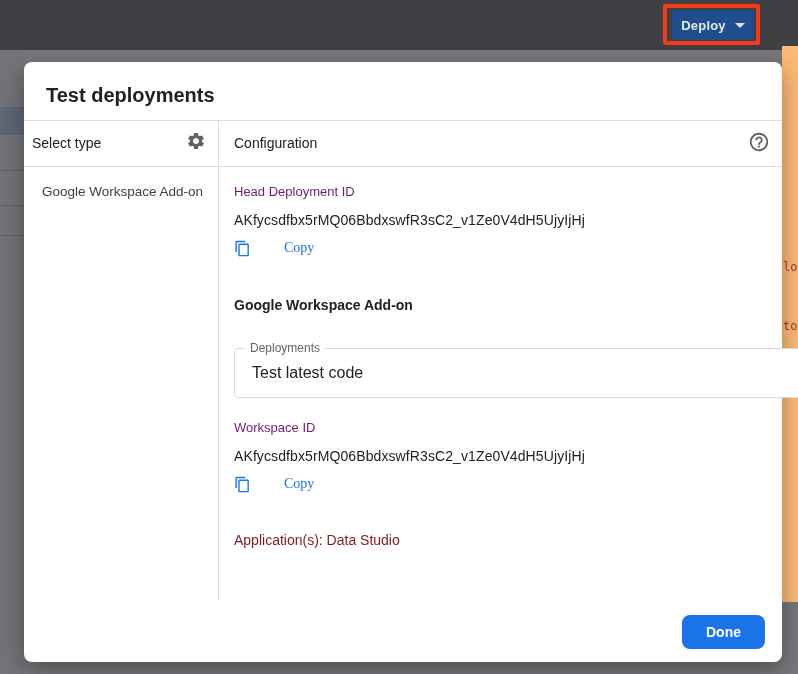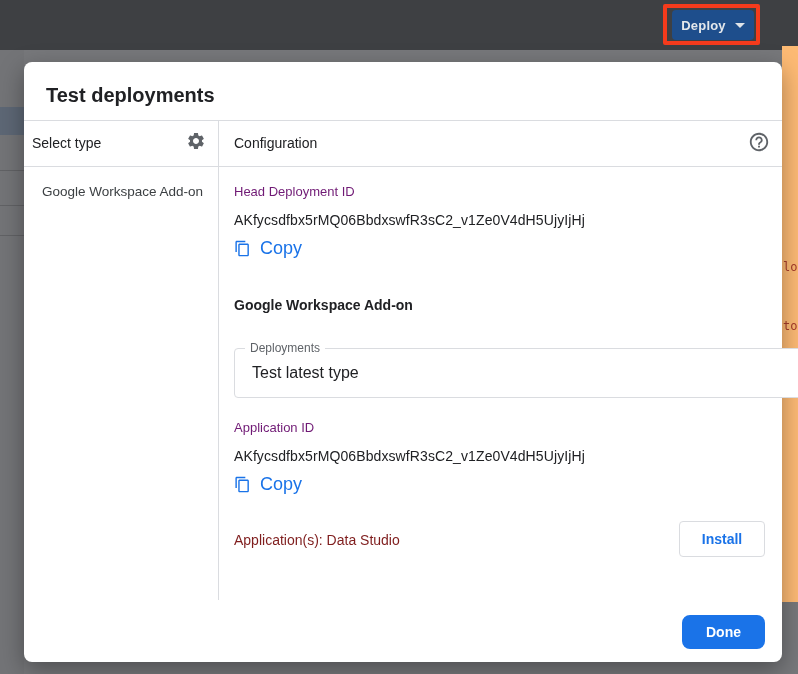--- a/index.html
+++ b/index.html
@@ -70,21 +70,21 @@
   .val-head-id{top:150px;}
   .val-dep-id{top:386px;}
 
   .copy-btn{
     position:absolute;left:210px;height:20px;border:none;background:none;padding:0;cursor:pointer;
     display:flex;align-items:center;gap:9px;
   }
   .copy-1{top:176px;}
   .copy-2{top:412px;}
   .copy-btn span{
-    color:#1a73e8;font-size:18px;font-family:Liberation Sans, sans-serif;
+    color:#1a73e8;font-size:14px;font-family:Liberation Serif, serif;margin-left:24px;
   }
 
   .addon-title{
     position:absolute;left:210px;top:235px;
     font-size:14px;font-weight:bold;color:#202124;
   }
 
   .select-box{
     position:absolute;left:210px;top:286px;width:640px;height:50px;
     border:1px solid #dadce0;border-radius:4px;box-sizing:border-box;
@@ -169,35 +169,34 @@
       <svg width="17" height="17" viewBox="0 0 24 24">
         <path fill="#1a73e8" d="M16 1H4c-1.1 0-2 .9-2 2v14h2V3h12V1zm3 4H8c-1.1 0-2 .9-2 2v14c0 1.1.9 2 2 2h11c1.1 0 2-.9 2-2V7c0-1.1-.9-2-2-2zm0 16H8V7h11v14z"></path>
       </svg>
       <span>Copy</span>
     </button>
 
     <div class="addon-title">Google Workspace Add-on</div>
 
     <div class="select-box">
       <span class="select-float-label">Deployments</span>
-      <span class="select-value">Test latest type</span>
+      <span class="select-value">Test latest code</span>
       <svg class="select-caret" width="22" height="22" viewBox="0 0 24 24">
         <path fill="#5f6368" d="M7 10l5 5 5-5z"></path>
       </svg>
     </div>
 
-    <div class="field-label lbl-dep-id">Application ID</div>
+    <div class="field-label lbl-dep-id">Workspace ID</div>
     <div class="id-value val-dep-id">AKfycsdfbx5rMQ06BbdxswfR3sC2_v1Ze0V4dH5UjyIjHj</div>
 
     <button class="copy-btn copy-2">
       <svg width="17" height="17" viewBox="0 0 24 24">
         <path fill="#1a73e8" d="M16 1H4c-1.1 0-2 .9-2 2v14h2V3h12V1zm3 4H8c-1.1 0-2 .9-2 2v14c0 1.1.9 2 2 2h11c1.1 0 2-.9 2-2V7c0-1.1-.9-2-2-2zm0 16H8V7h11v14z"></path>
       </svg>
       <span>Copy</span>
     </button>
 
     <div class="apps-label">Application(s): Data Studio</div>
-    <button class="install-btn">Install</button>
 
     <button class="done-btn">Done</button>
   </div>
 
 </div>
 
 </body></html>

